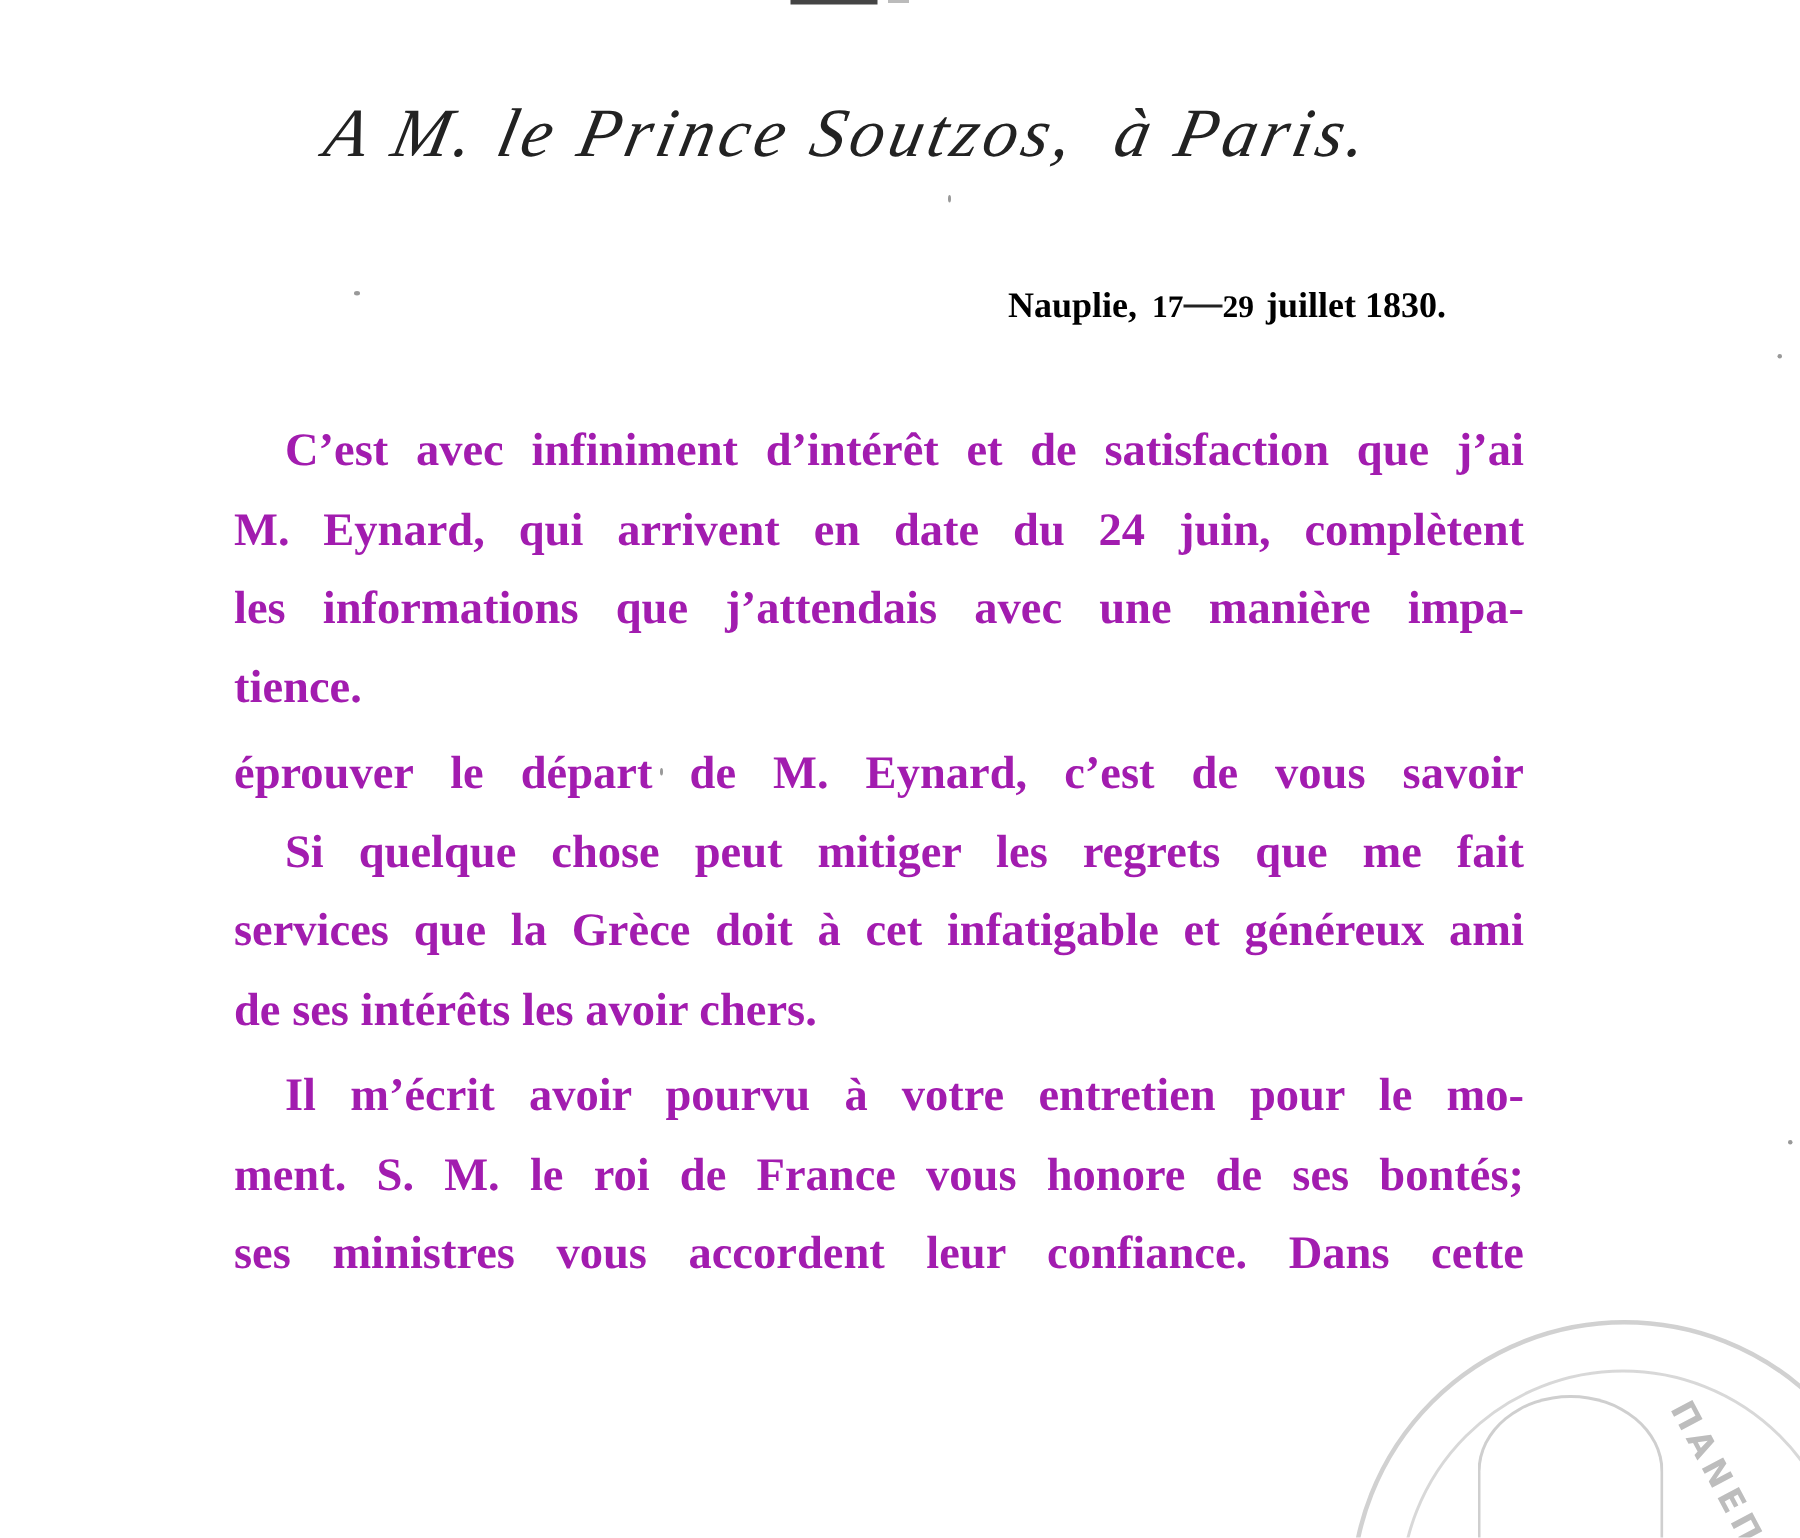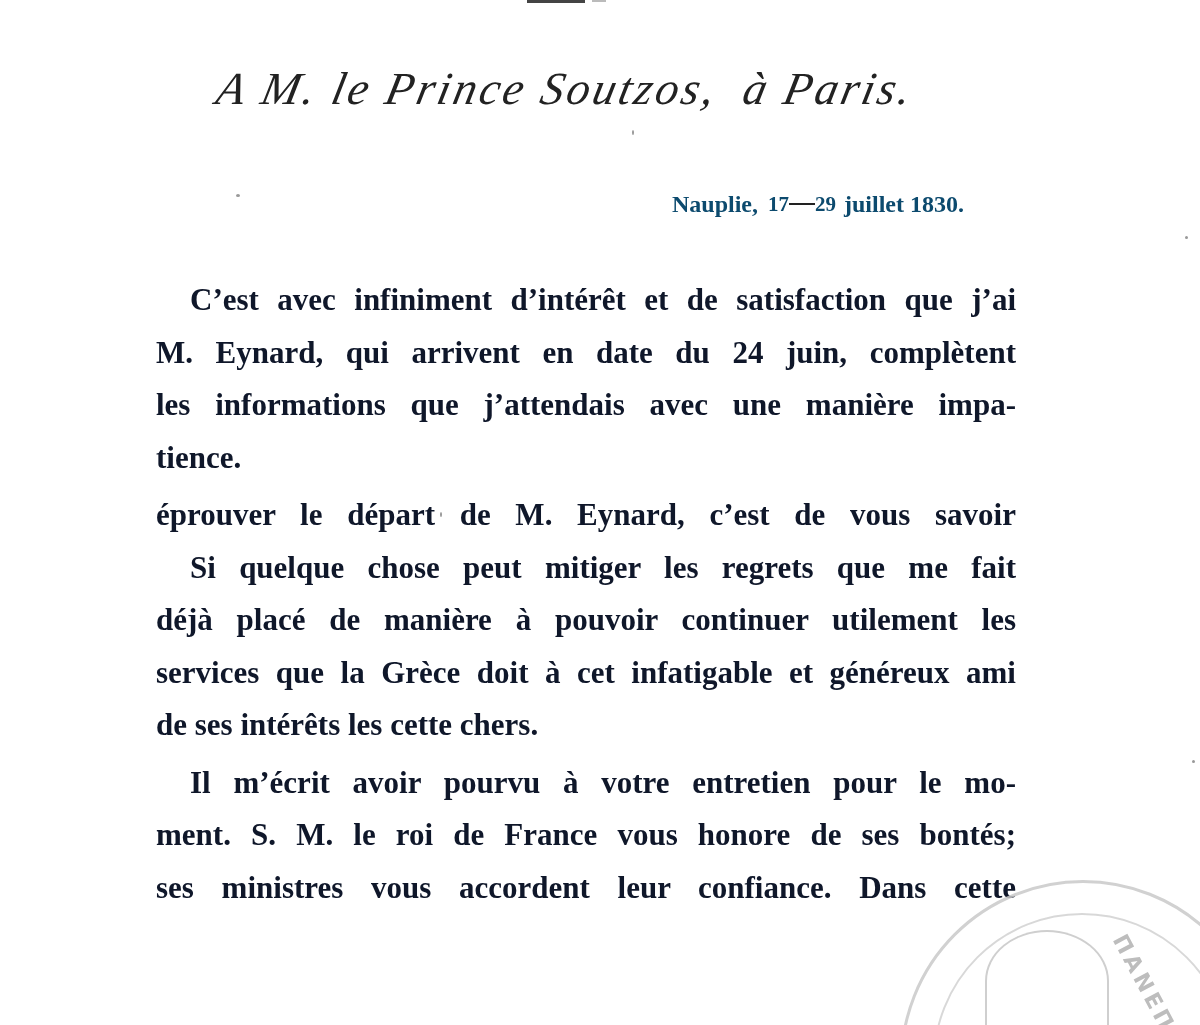--- a/index.html
+++ b/index.html
@@ -22,32 +22,32 @@
     font-family: "Liberation Serif", "DejaVu Serif", serif;
     font-style: italic; font-size: 46px; letter-spacing: 3px;
     color: #222; transform: skewX(-12deg); transform-origin: left bottom;
     white-space: nowrap;
   }
   .heading span { padding-left: 12px; }
   .dateline {
     position: absolute; left: 672px; top: 174px; height: 60px;
     display: flex; align-items: center;
     font-family: "Liberation Serif", "DejaVu Serif", serif;
-    font-size: 24px; font-weight: bold; color: #0c4a6e; white-space: nowrap;
+    font-size: 24px; font-weight: bold; color: #000000; white-space: nowrap;
   }
   .dateline .place { margin-right: 10px; }
   .frac {
     display: inline-flex; flex-direction: row; align-items: center;
     font-size: 21px; line-height: 22px; margin-right: 8px;
   }
   .frac .bar { width: 26px; height: 2px; background: #222; margin: 2px 0; }
   .body-text {
     position: absolute; left: 156px; top: 274px; width: 860px;
     font-family: "Liberation Serif", "DejaVu Serif", serif;
-    font-size: 31px; line-height: 52.5px; color: #0f172a;
+    font-size: 31px; line-height: 52.5px; color: #a21caf;
     font-weight: bold; text-align: justify;
   }
   .para { margin: 0 0 5px 0; text-indent: 34px; }
   .line { display: block; text-align-last: justify; white-space: nowrap; }
   .line.last { text-align-last: left; }
   .stamp {
     position: absolute; left: 900px; top: 880px; width: 360px; height: 360px;
     border-radius: 50%; border: 3px solid #c9c9c9; opacity: 0.85;
   }
   .stamp-inner {
@@ -90,23 +90,22 @@
   <div class="body-text">
     <p class="para">
       <span class="line">C’est avec infiniment d’intérêt et de satisfaction que j’ai</span>
       <span class="line" style="margin-left:-34px">M. Eynard, qui arrivent en date du 24 juin, complètent</span>
       <span class="line" style="margin-left:-34px">les informations que j’attendais avec une manière impa-</span>
       <span class="line last" style="margin-left:-34px">tience.</span>
     </p>
     <p class="para">
       <span class="line" style="margin-left:-34px">éprouver le départ de M. Eynard, c’est de vous savoir</span>
       <span class="line">Si quelque chose peut mitiger les regrets que me fait</span>
-      <span class="line" style="margin-left:-34px">déjà placé de manière à pouvoir continuer utilement les</span>
       <span class="line" style="margin-left:-34px">services que la Grèce doit à cet infatigable et généreux ami</span>
-      <span class="line last" style="margin-left:-34px">de ses intérêts les cette chers.</span>
+      <span class="line last" style="margin-left:-34px">de ses intérêts les avoir chers.</span>
     </p>
     <p class="para">
       <span class="line">Il m’écrit avoir pourvu à votre entretien pour le mo-</span>
       <span class="line" style="margin-left:-34px">ment. S. M. le roi de France vous honore de ses bontés;</span>
       <span class="line" style="margin-left:-34px">ses ministres vous accordent leur confiance. Dans cette</span>
     </p>
   </div>
 
   <div class="stamp">
     <div class="stamp-inner"></div>

